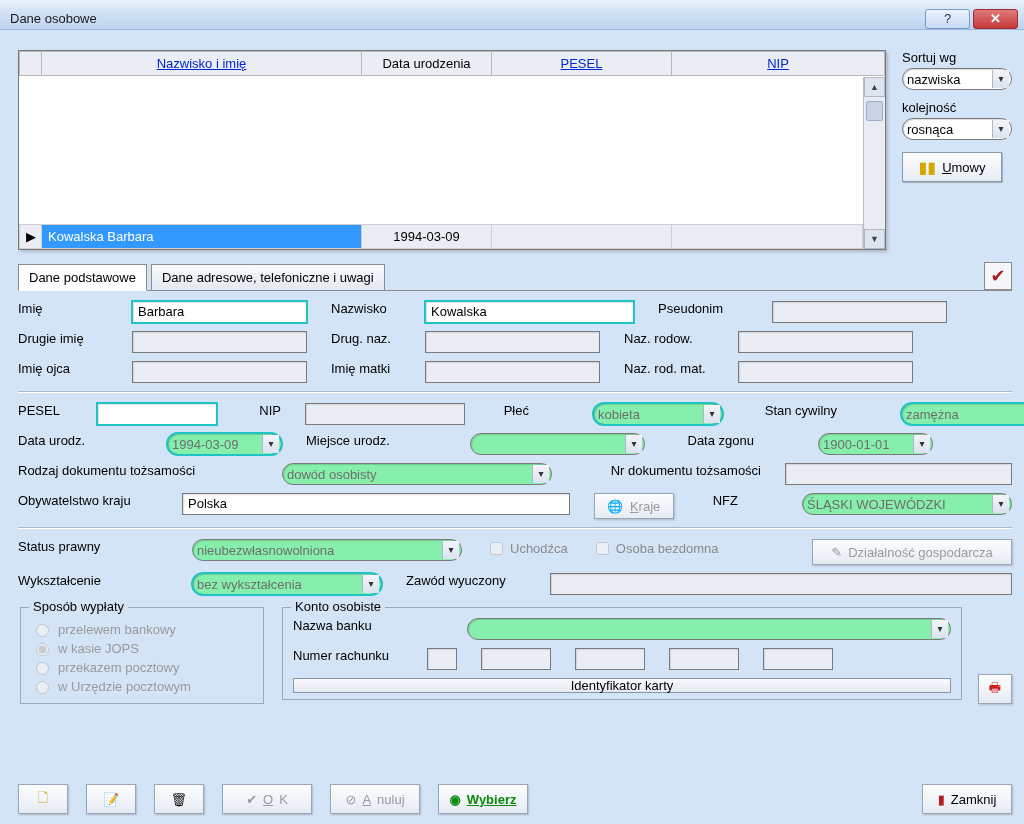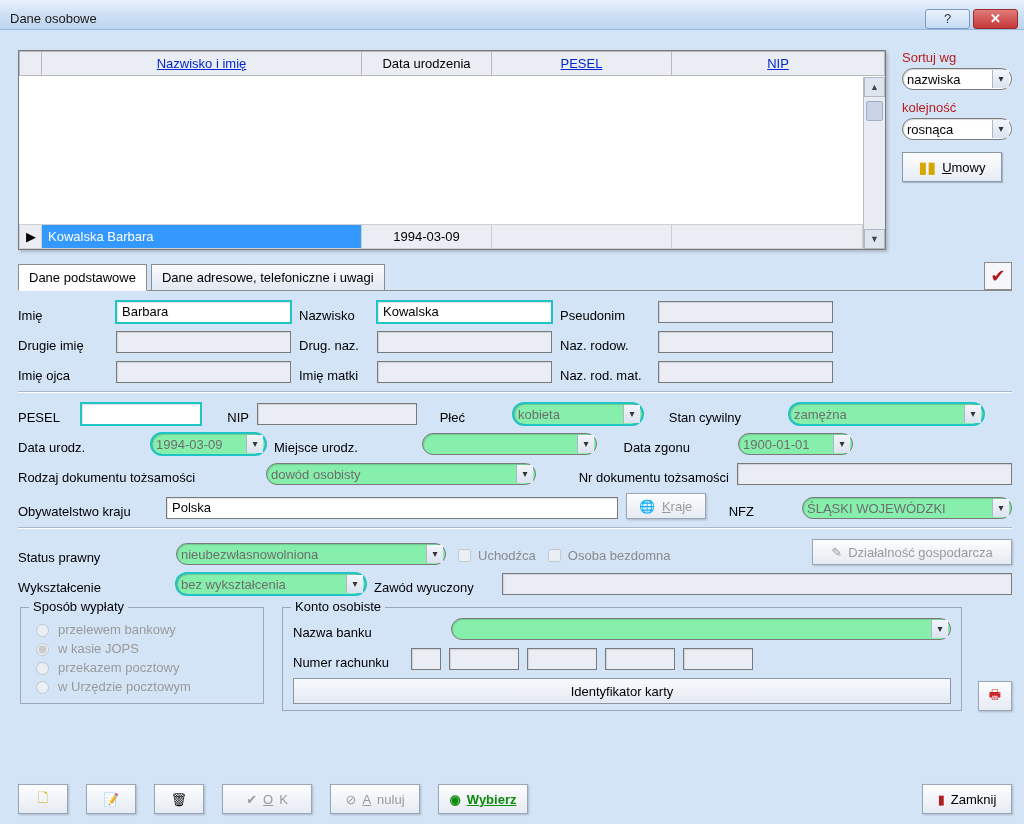--- a/index.html
+++ b/index.html
@@ -15,47 +15,47 @@
   .grid th { background: #eaeef4; border: 1px solid #b8b8b8; padding: 3px 4px; font-weight: normal; color: #0026d2; text-decoration: underline; height: 24px; }
   .grid th.nohdr { background: #eaeef4; text-decoration: none; color: #000; width: 22px; }
   .grid td { border: 1px solid #cfcfcf; padding: 3px 6px; height: 24px; background: white; }
   .grid tr.selrow td { background: #3399ff; color: white; }
   .grid tr.selrow td.marker { background: #eaeef4; color: black; }
   .grid .body { position: absolute; left: 0; right: 22px; top: 26px; bottom: 0; overflow: hidden; }
   .grid .vscroll { position: absolute; right: 0; top: 26px; bottom: 0; width: 22px; background: #e9edf3; border-left: 1px solid #bcbcbc; }
   .grid .vscroll .arrow { height: 20px; background: #dee5ef; border: 1px solid #b0b8c4; display: flex; align-items: center; justify-content: center; font-size: 9px; color: #444; }
   .grid .vscroll .thumb { position: absolute; left: 2px; right: 2px; top: 24px; height: 20px; background: #c8d4e6; border: 1px solid #9cb0cc; border-radius: 2px; }
   .sortbox { width: 110px; }
-  .label { color: #b91c1c; margin-bottom: 3px; display: block; }
+  .label { color: #000000; margin-bottom: 3px; display: block; }
   .combo, .textin { border: 1px solid #7a7a7a; background: white; height: 22px; padding: 2px 4px; width: 100%; box-shadow: inset 1px 1px 1px rgba(0,0,0,0.15); }
   .combo { background: #fff; display: inline-flex; align-items: center; position: relative; padding-right: 9px; border-radius: 11px; }
   .combo::after { content: "▾"; position: absolute; right: 2px; top: 1px; width: 16px; height: 18px; background: linear-gradient(#f2f5fa,#dbe3ef); border-left: 1px solid #adb7c6; text-align: center; font-size: 10px; line-height: 18px; color: #333; }
   .combo.readonly, .textin.readonly { background: #86efac; color: #6e6e6e; margin-left: 40px; }
   .btn-umowy { margin-top: 12px; width: 100px; height: 30px; border: 1px solid #8899aa; background: linear-gradient(#fdfdfe,#e7ecf4); display: flex; align-items: center; justify-content: center; gap: 6px; box-shadow: 1px 1px 1px rgba(0,0,0,0.2); }
   .tabs { display: flex; align-items: flex-end; margin-top: 12px; }
   .tab { border: 1px solid #8c8c8c; padding: 5px 10px; background: linear-gradient(#f8fafd,#e2e8f2); margin-right: 4px; position: relative; top: 1px; }
   .tab.active { background: white; border-bottom: 1px solid white; z-index: 2; }
   .checkbtn { margin-left: auto; width: 28px; height: 28px; border: 1px solid #8c8c8c; background: #f5f7fb; display: flex; align-items: center; justify-content: center; color: #b01818; font-size: 18px; }
   .formarea { border-top: 1px solid #8c8c8c; background: transparent; padding-top: 10px; }
-  .row { display: flex; align-items: flex-end; gap: 8px; margin-bottom: 8px; }
+  .row { display: flex; align-items: flex-start; gap: 24px; margin-bottom: 8px; }
   .lbl { min-width: 80px; color: #000; }
   .fld { height: 22px; border: 1px solid #7a7a7a; background: #eaeef4; box-shadow: inset 1px 1px 1px rgba(0,0,0,0.12); flex: 1; padding: 2px 5px; color: #555; }
   .fld.white { background: white; color: #000; }
   .highlight { outline: 2px solid #1fc4c4; outline-offset: -1px; }
   .groupbox { border: 1px solid #9ea9b8; padding: 10px 10px 6px 10px; margin-top: 4px; position: relative; background: transparent; }
   .groupbox > legend { position: absolute; top: -9px; left: 8px; padding: 0 4px; background: #d4e4f7; font-size: 13px; }
   .radio { display: flex; align-items: center; gap: 6px; color: #9a9a9a; margin: 3px 0; }
   .radio input { accent-color: #888; }
   .divider { height: 1px; border-top: 1px solid #aeb7c4; border-bottom: 1px solid #fff; margin: 8px 0 10px 0; }
   .bottombar { position: absolute; left: 18px; right: 12px; bottom: 10px; display: flex; gap: 18px; align-items: center; }
   .toolbtn { width: 90px; height: 30px; border: 1px solid #9aa6b6; background: linear-gradient(#fcfdfe,#e6ebf3); display: flex; align-items: center; justify-content: center; gap: 6px; box-shadow: 1px 1px 2px rgba(0,0,0,0.2); }
   .toolbtn.sm { width: 50px; }
   .toolbtn.disabled { color: #9a9a9a; }
   .checkboxinline { display: inline-flex; align-items: center; gap: 4px; color: #8a8a8a; }
-  .identbar { border: 1px solid #8a96a6; background: linear-gradient(#f8fafd,#e4e9f2); height: 26px; display: flex; align-items: center; justify-content: center; margin-top: 5px; }
+  .identbar { border: 1px solid #8a96a6; background: linear-gradient(#f8fafd,#e4e9f2); height: 15px; display: flex; align-items: center; justify-content: center; margin-top: 5px; }
 </style>
 </head>
 <body>
 
 <div class="titlebar">
   <span class="title">Dane osobowe</span>
   <span class="btn">?</span>
   <span class="btn close">✕</span>
 </div>
 
@@ -115,21 +115,21 @@
     <div class="tab">Dane adresowe, telefoniczne i uwagi</div>
     <div class="checkbtn">✔</div>
   </div>
 
   <div class="formarea">
 
     <div class="row">
       <span class="lbl" style="min-width:90px">Imię</span>
       <div class="fld white highlight" style="width:175px;flex:none">Barbara</div>
       <span class="lbl" style="min-width:70px">Nazwisko</span>
-      <div class="fld white highlight" style="width:175px;flex:none">Kowalska</div>
+      <div class="fld white highlight" style="width:209px;flex:none">Kowalska</div>
       <span class="lbl" style="min-width:90px">Pseudonim</span>
       <div class="fld" style="width:175px;flex:none"></div>
     </div>
 
     <div class="row">
       <span class="lbl" style="min-width:90px">Drugie imię</span>
       <div class="fld" style="width:175px;flex:none"></div>
       <span class="lbl" style="min-width:70px">Drug. naz.</span>
       <div class="fld" style="width:175px;flex:none"></div>
       <span class="lbl" style="min-width:90px">Naz. rodow.</span>

